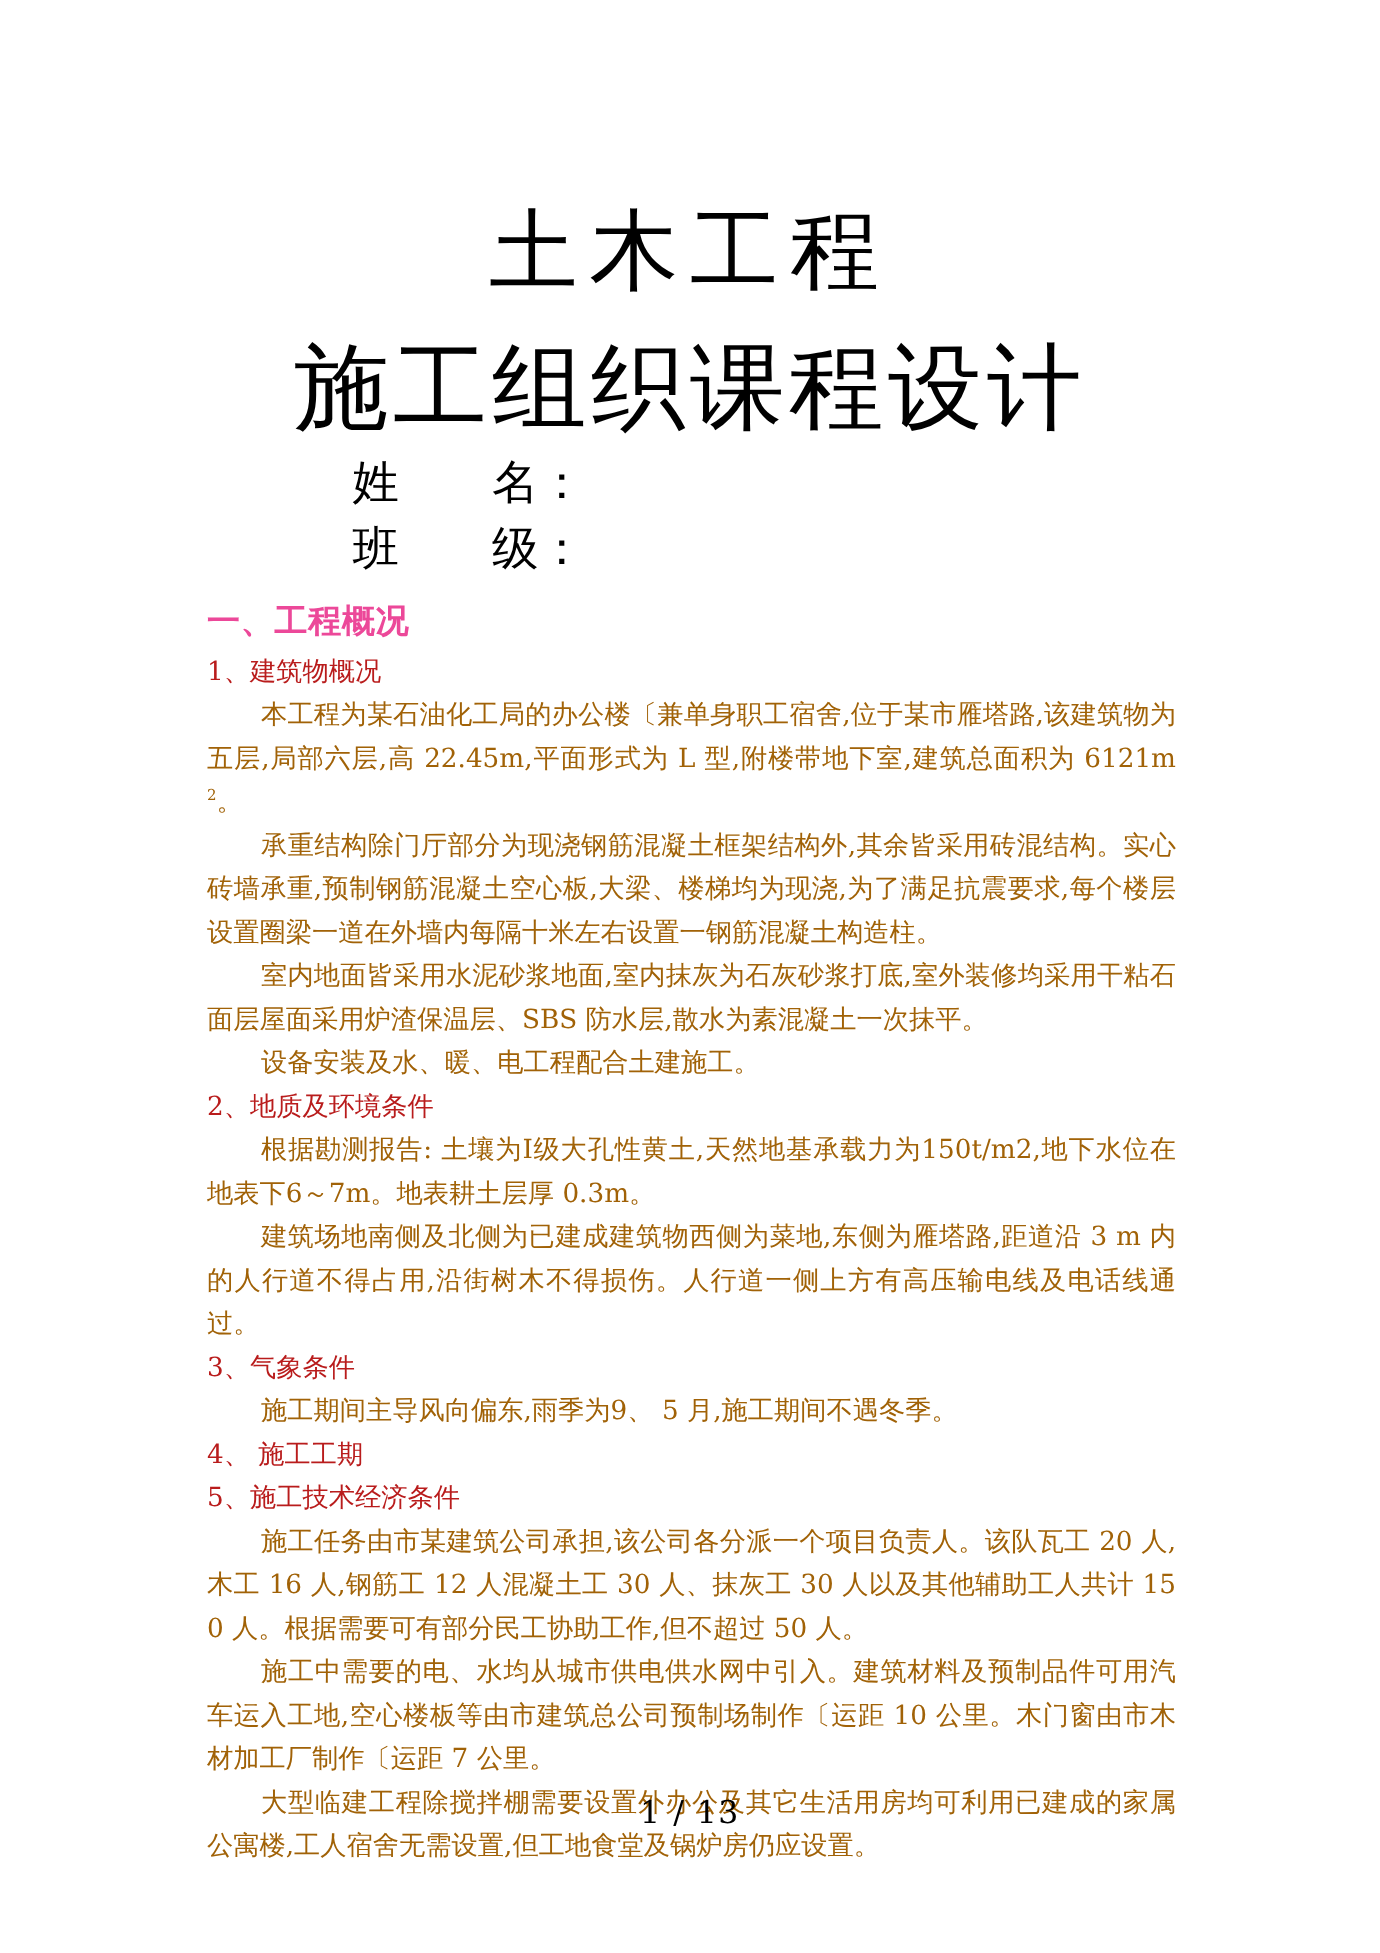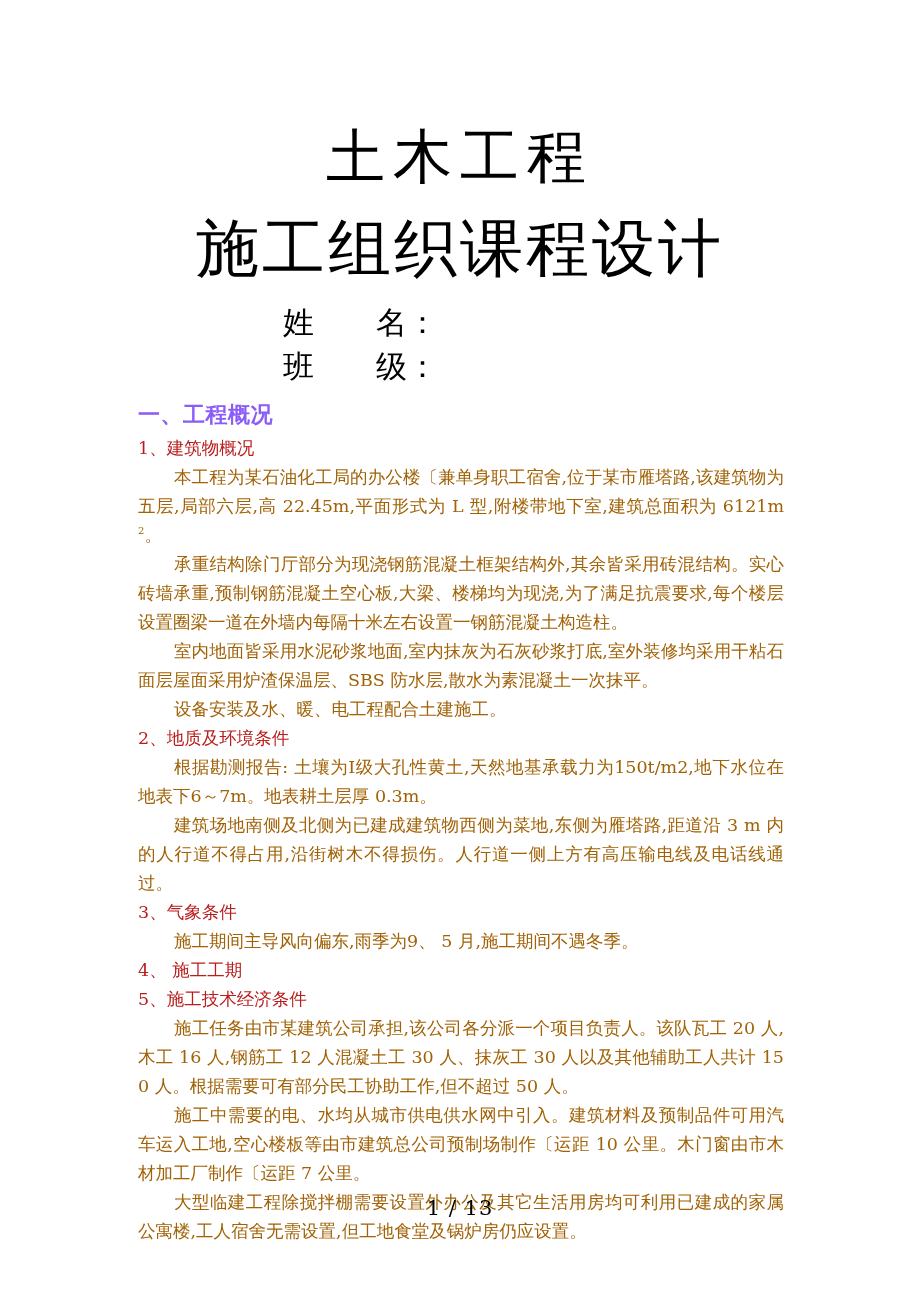--- a/index.html
+++ b/index.html
@@ -22,21 +22,21 @@
     top: 0;
     width: 920px;
     height: 1302px;
     background: #ffffff;
   }
 
   
   .title-block {
     position: absolute;
     left: 0;
-    top: 119px;
+    top: 129px;
     width: 920px;
     text-align: center;
   }
   .doc-title-1 {
     font-family: "DejaVu Serif", "Liberation Serif", serif;
     font-size: 59px;
     line-height: 76px;
     letter-spacing: 8px;
     font-weight: 500;
     color: #000;
@@ -60,39 +60,38 @@
     top: 300px;
     width: 920px;
   }
   .field-row {
     font-family: "DejaVu Serif", "Liberation Serif", serif;
     font-size: 31px;
     line-height: 44px;
     color: #000;
     padding-left: 235px;
     white-space: pre;
-    margin-left: 48px;
   }
 
   
   .content {
     position: absolute;
     left: 138px;
     top: 398px;
     width: 646px;
   }
 
   .h1 {
     font-family: "DejaVu Serif", "Liberation Serif", serif;
     font-size: 22px;
     line-height: 33px;
     font-weight: bold;
     letter-spacing: 0.5px;
     margin: 0 0 3px 0;
-    color: #8b5cf6;
+    color: #ec4899;
   }
 
   .h2 {
     font-family: "DejaVu Serif", "Liberation Serif", serif;
     font-size: 17.5px;
     line-height: 29px;
     margin: 0;
     color: #b91c1c;
     white-space: pre-wrap;
   }

